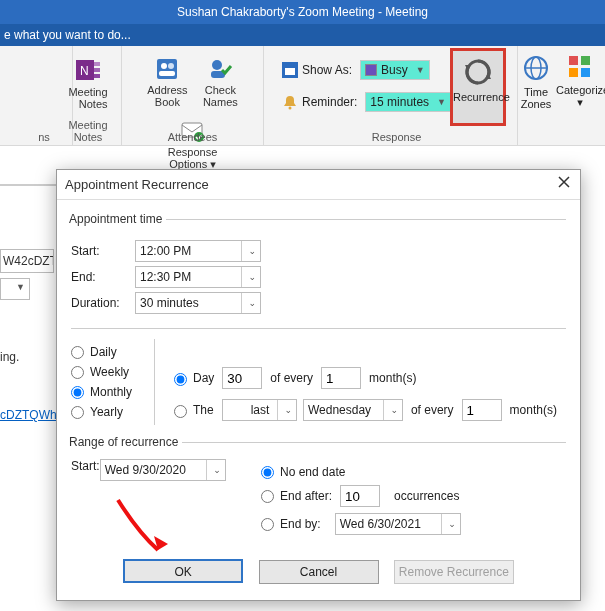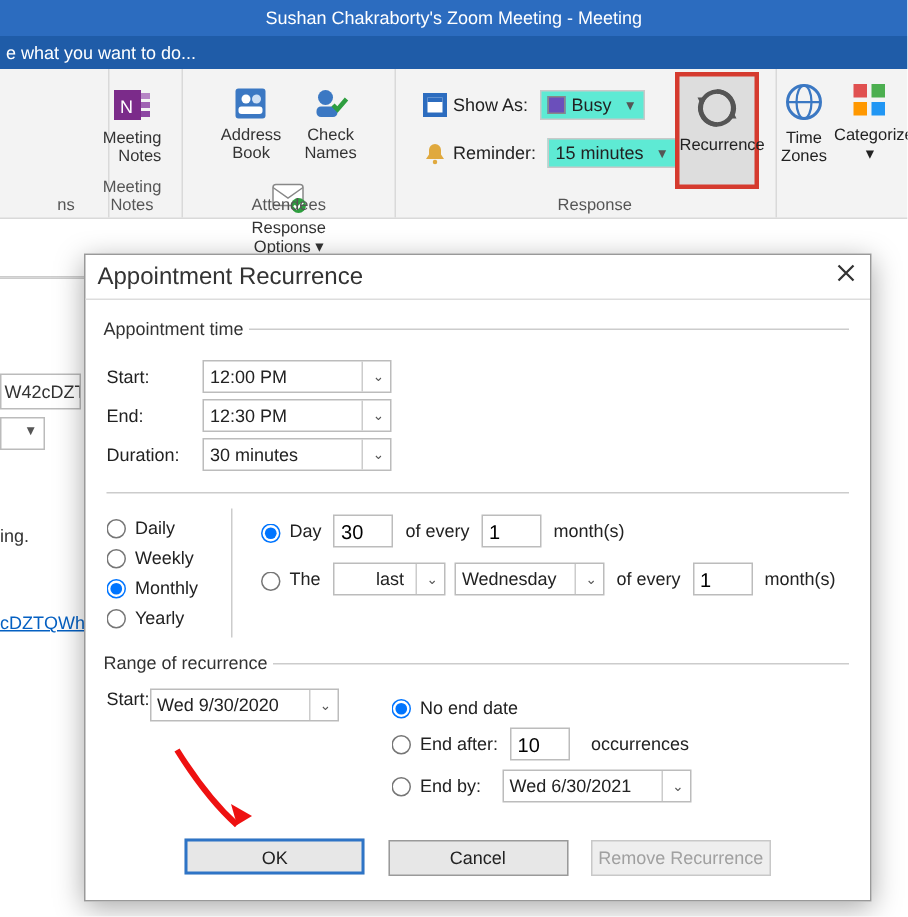--- a/index.html
+++ b/index.html
@@ -32,35 +32,35 @@
   .bigbtn { position:absolute; top:2px; width:56px; height:78px; text-align:center; padding-top:6px; font-size:11px; }
   .bigbtn svg { display:block; margin:0 auto 4px; }
   .recurrence { left:174px; border:3px solid #d53a2e; background:#ddd;}
 
   
   .bgtext { position:absolute; font-size:12px; color:#333; }
   .bglink { color:#0560c2; text-decoration:underline; }
 
   
   .dialog { position:absolute; left:56px; top:169px; width:525px; background:#fff; border:1px solid #999; box-shadow:0 4px 18px rgba(0,0,0,0.35); }
-  .dlg-title { height:30px; line-height:30px; padding:0 8px; font-size:16px; color:#333; border-bottom:1px solid #ddd; position:relative;}
+  .dlg-title { height:30px; line-height:30px; padding:0 8px; font-size:13px; color:#333; border-bottom:1px solid #ddd; position:relative;}
   .dlg-close { position:absolute; right:6px; top:4px; width:20px; height:20px; text-align:center; line-height:18px; font-size:14px;}
   .dlg-body { padding:8px 14px 12px; }
 
   fieldset { border:none; border-top:1px solid #ccc; margin:4px 0 10px; padding:10px 0 0; }
   legend   { font-size:12px; color:#333; padding:0 4px 0 0; margin-left:-2px;}
 
   .row { display:flex; align-items:center; margin:4px 0; font-size:12px;}
   .row label.l { width:64px; }
   .dd { display:inline-flex; align-items:center; border:1px solid #bcbcbc; background:#fff; height:22px; padding:0 4px; min-width:118px; justify-content:space-between;}
   .dd .caret { font-size:9px; color:#555; margin-left:8px; border-left:1px solid #ccc; padding-left:6px; height:100%; display:flex; align-items:center;}
   .txt { border:1px solid #bcbcbc; background:#fff; height:22px; padding:0 4px; text-align:left;}
   .w40 { width:40px } .w126{width:126px}
 
-  .patcols { display:flex; }
+  .patcols { display:flex;align-items:flex-end; }
   .patleft { width:84px; border-right:1px solid #ccc; padding-right:6px; }
   .patright{ flex:1; padding-left:14px; }
   .radio { display:flex; align-items:center; margin:6px 0; }
   .radio input { margin:0 6px 0 0; }
 
   .range-row { display:flex; }
   .range-left{ width:190px; display:flex; align-items:flex-start;}
   .range-right{ flex:1; }
 
   .btnbar { text-align:center; padding:8px 0 4px; }

